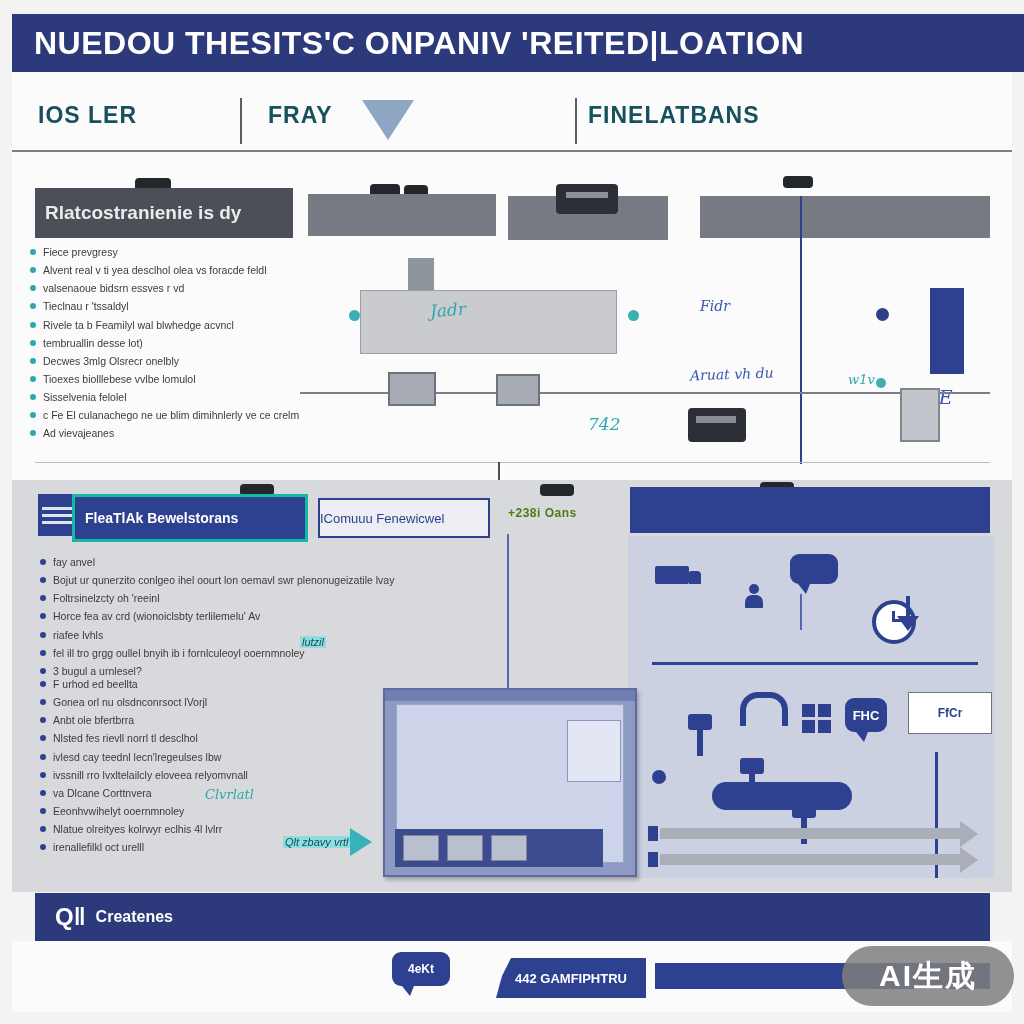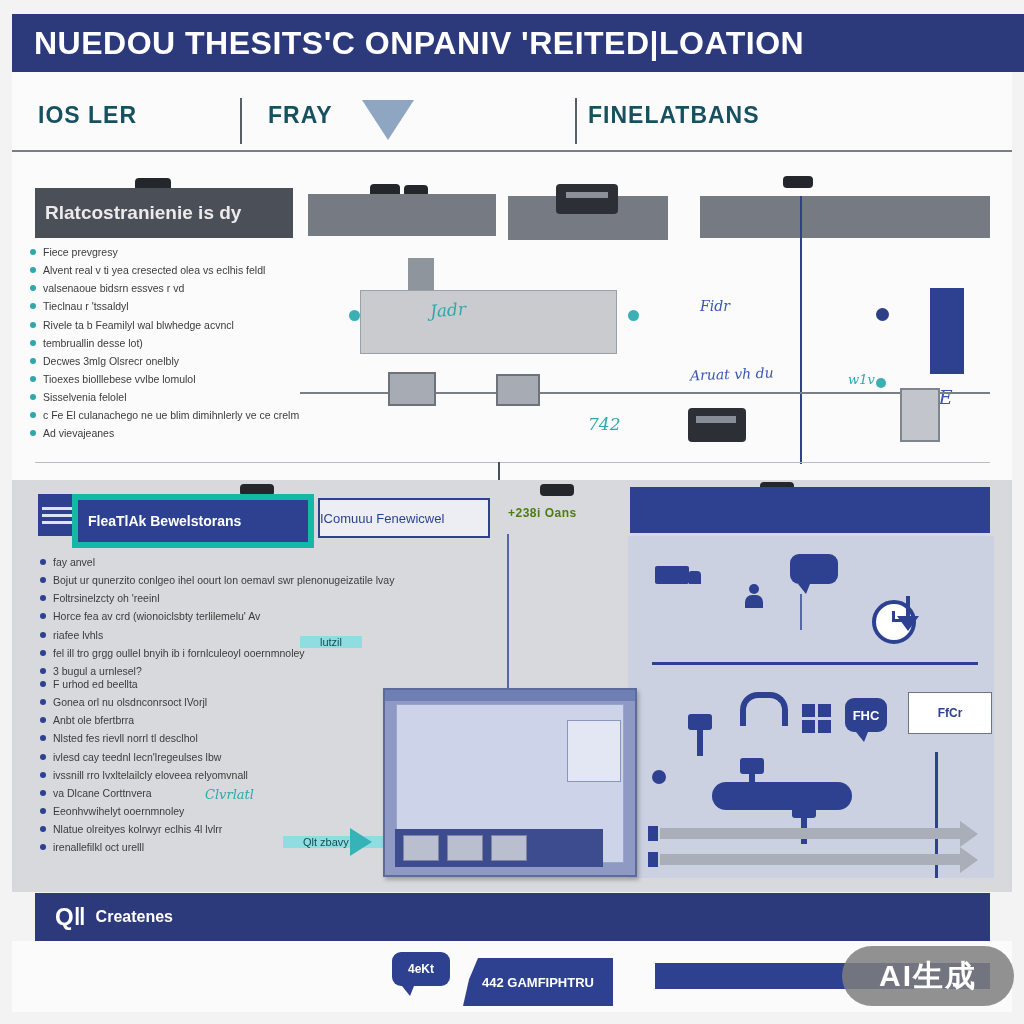--- a/index.html
+++ b/index.html
@@ -13,24 +13,24 @@
   .labelbox{background:#4b4f57;color:#eceaea;font-size:19px;font-weight:bold;display:flex;align-items:center;padding-left:10px}
   .panel{background:#767a82}
   .knob{background:#23262b;border-radius:4px}
   .blist{list-style:none;margin:0;padding:0}
   .blist li{position:relative;padding-left:13px;margin-bottom:5px;font-size:10.5px;color:#3b3b3b;line-height:1.25}
   .blist li::before{content:"";position:absolute;left:0;top:3px;width:6px;height:6px;border-radius:50%;background:#2fa7ad}
   .blist2 li::before{background:#2e4090}
   .note{font-style:italic;font-family:"DejaVu Serif",serif;white-space:nowrap}
   .teal{color:#2fa7ad}
   .blue{color:#3a56b0}
-  .hl{background:#8fdde0;color:#114e53;font-size:11px;padding:0 20px;}
+  .hl{background:#8fdde0;color:#114e53;font-size:11px;padding:0 2px;font-style:italic}
   .chipicon{background:#2e4090;display:flex;flex-direction:column;justify-content:center;gap:4px;padding:0 4px}
   .chipicon i{display:block;height:3px;background:#dfe4f2}
-  .chip1{background:#2e4090;color:#fff;font-size:14px;font-weight:bold;display:flex;align-items:center;padding-left:10px;border:6px solid #14b8a6}
+  .chip1{background:#2e4090;color:#fff;font-size:14px;font-weight:bold;display:flex;align-items:center;padding-left:10px;border:3px solid #14b8a6}
   .chip2{background:#eceef3;border:2px solid #2e4090;color:#2e4090;font-size:13px;display:flex;align-items:center;}
   .chip3{color:#4d7c0f;font-weight:bold;font-size:12px;letter-spacing:.5px}
   .navy{background:#2e4090}
   .lav{background:#ccd1e2}
   .monitor{background:#a7acb4;border:2px solid #6e737b}
   .printer{background:#2c3036;border-radius:4px}
   .bubble{background:#2e4090;color:#fff;border-radius:9px;display:flex;align-items:center;justify-content:center;font-weight:bold}
   .tail{width:0;height:0;border-left:8px solid transparent;border-right:4px solid transparent;border-top:10px solid #2e4090}
   .pill{background:#2e4090;border-radius:15px}
   .arrowbar{background:#a9aeb8}
@@ -101,21 +101,21 @@
   <div class="abs panel" style="left:508px;top:196px;width:160px;height:44px"></div>
   <div class="abs printer" style="left:556px;top:184px;width:62px;height:30px"></div>
   <div class="abs" style="left:566px;top:192px;width:42px;height:6px;background:#8b9099"></div>
   <div class="abs panel" style="left:700px;top:196px;width:168px;height:42px"></div>
   <div class="abs panel" style="left:868px;top:196px;width:122px;height:42px"></div>
 
   <div class="abs" style="left:800px;top:196px;width:2px;height:268px;background:#31408c"></div>
 
   <ul class="abs blist" style="left:30px;top:246px;width:280px">
     <li>Fiece prevgresy</li>
-    <li>Alvent real v ti yea cresected olea vs eclhis feldl</li>
+    <li>Alvent real v ti yea desclhol olea vs foracde feldl</li>
     <li>valsenaoue bidsrn essves r vd</li>
     <li>Tieclnau r 'tssaldyl</li>
     <li>Rivele ta b Feamilyl wal blwhedge acvncl</li>
     <li>tembruallin desse lot)</li>
     <li>Decwes 3mlg Olsrecr onelbly</li>
     <li>Tioexes biolllebese vvlbe lomulol</li>
     <li>Sisselvenia felolel</li>
     <li>c Fe El culanachego ne ue blim dimihnlerly ve ce crelm</li>
     <li>Ad vievajeanes</li>
   </ul>
@@ -281,21 +281,21 @@
       <span style="font-size:11px">42rm rreramlbatterlut</span>
     </div>
 
   </div>
 
   <div class="abs" style="left:12px;top:941px;width:1000px;height:71px;background:#fbfbfc"></div>
   <div class="abs bubble" style="left:392px;top:952px;width:58px;height:34px;font-size:12px">
     <span>4eKt</span>
   </div>
   <div class="abs tail" style="left:402px;top:986px"></div>
-  <div class="abs banner" style="left:463px;top:958px;width:150px;height:48px">
+  <div class="abs banner" style="left:496px;top:958px;width:150px;height:40px">
     <span>442 GAMFIPHTRU</span>
   </div>
   <div class="abs navy" style="left:655px;top:963px;width:335px;height:26px"></div>
 
   <div class="abs wm" style="left:842px;top:946px;width:172px;height:60px">
     <span>AI生成</span>
   </div>
 
 </div>
 

